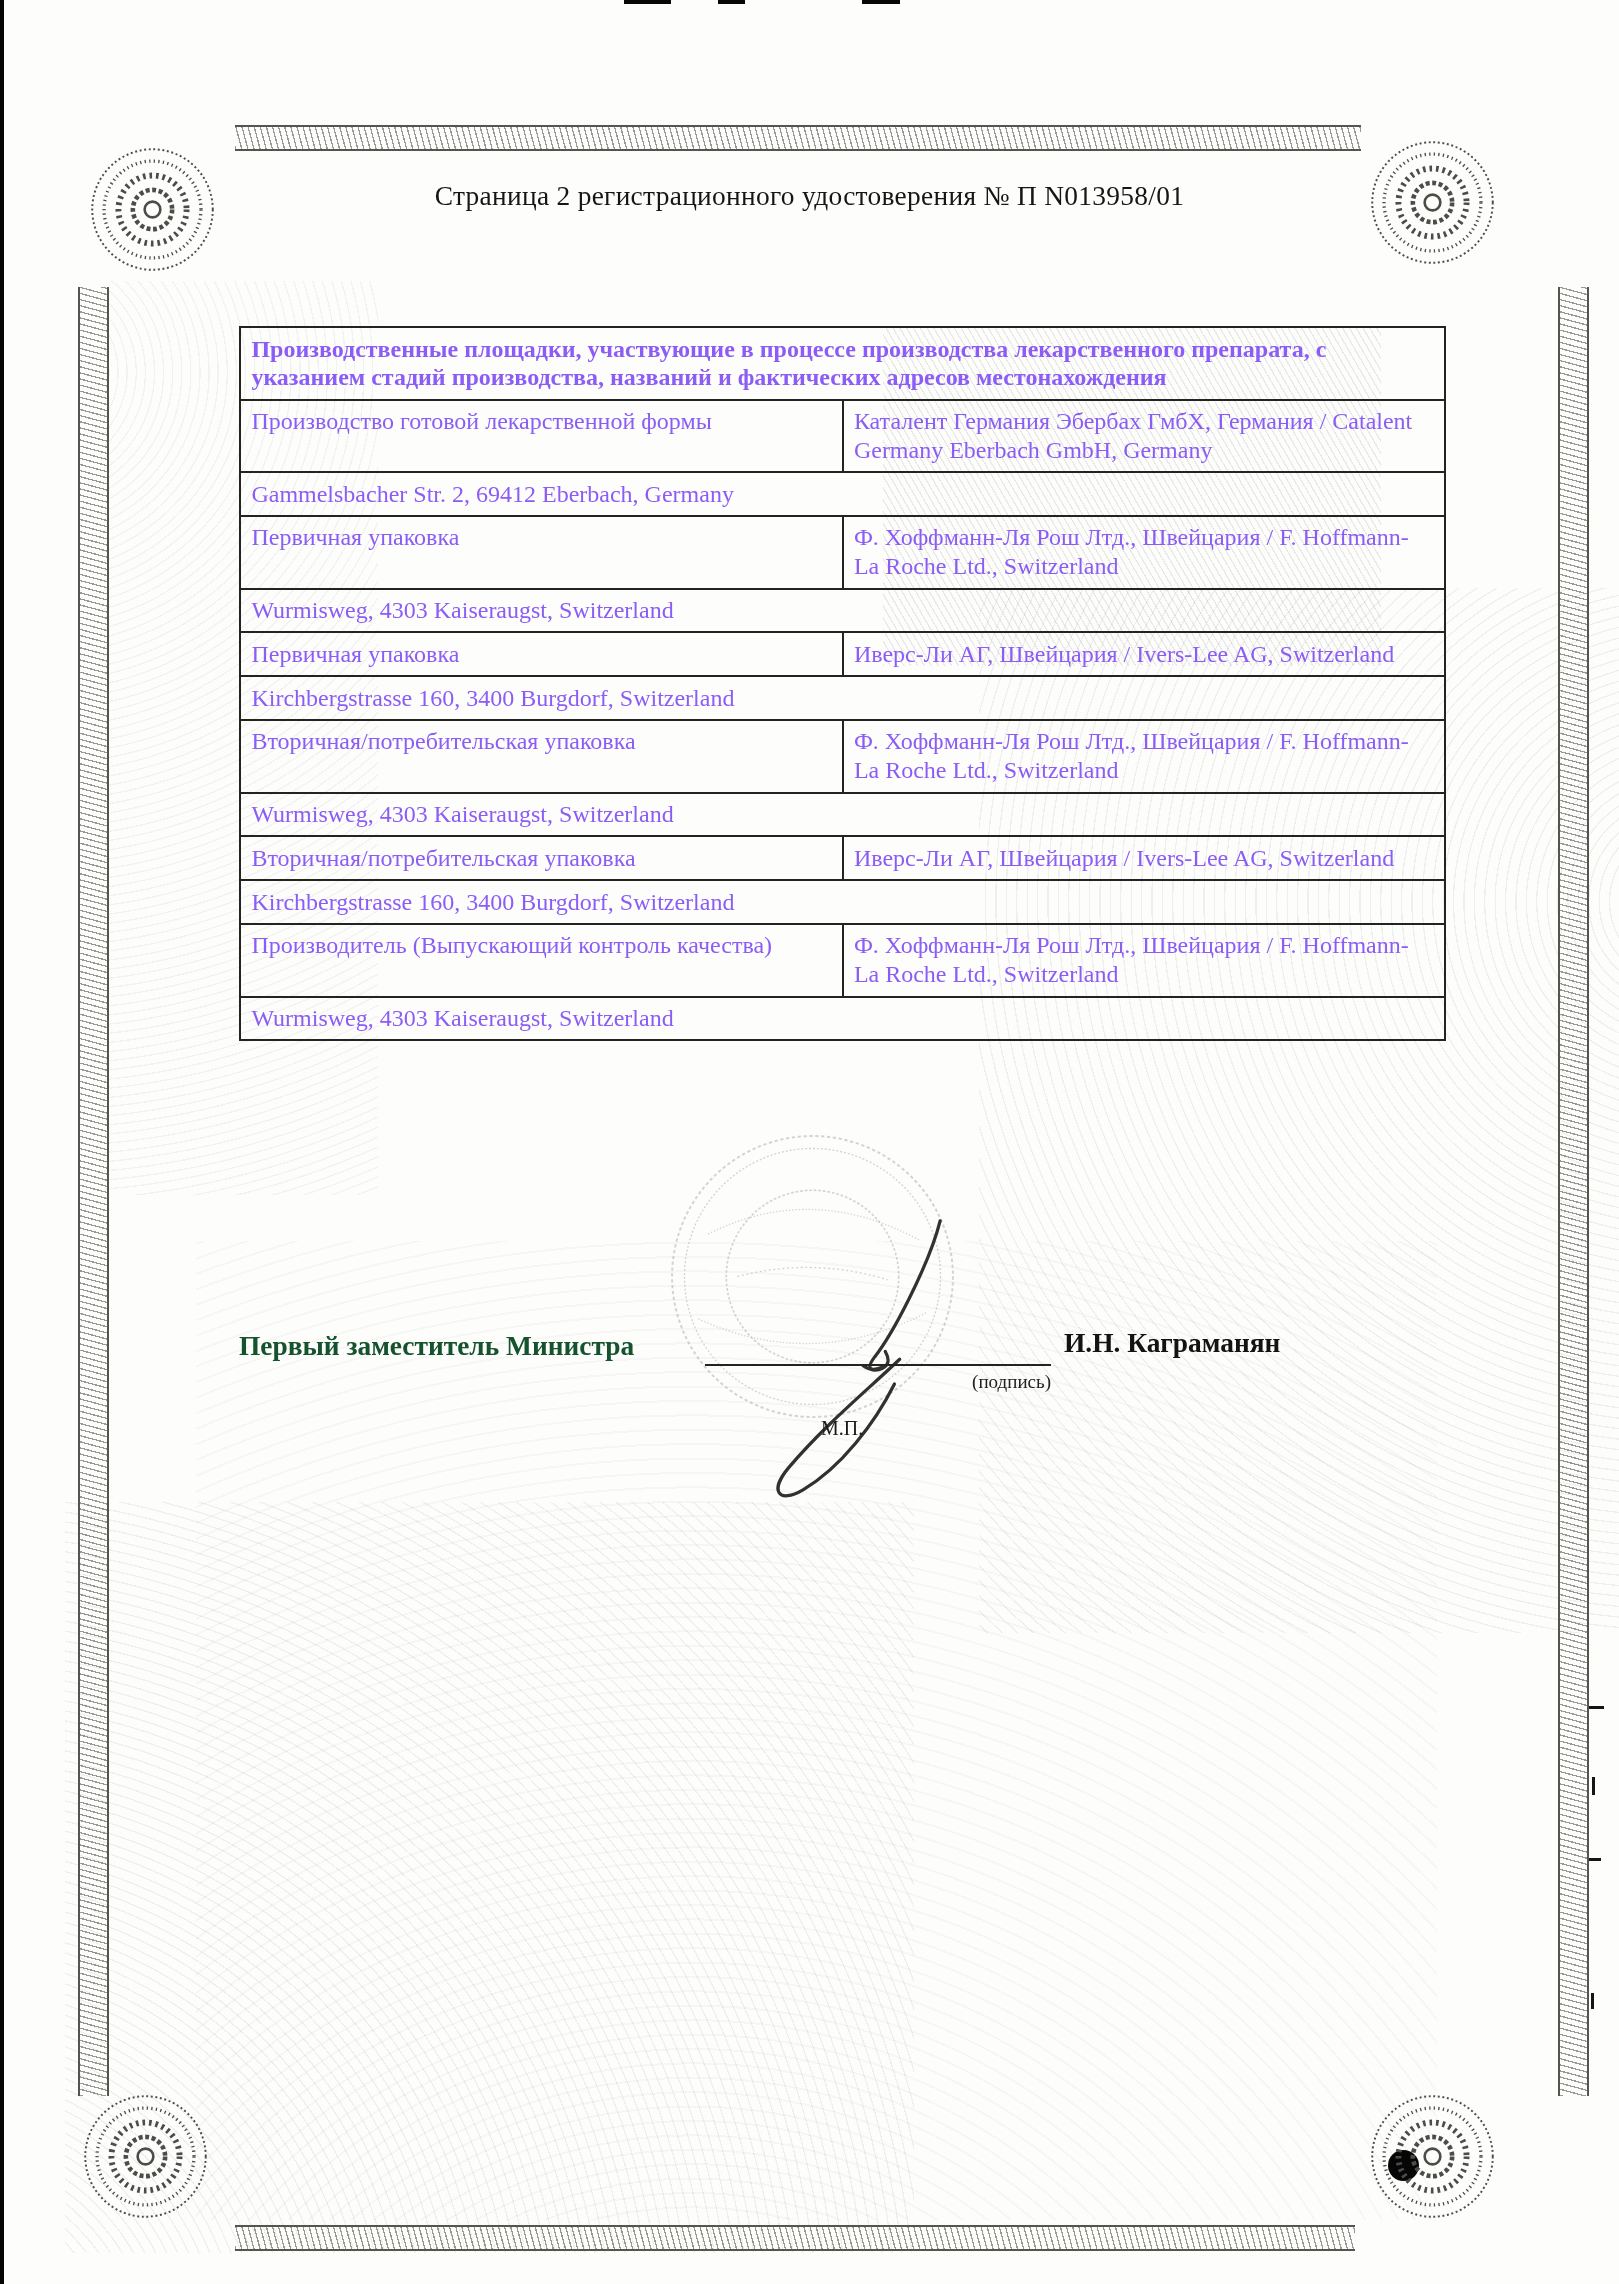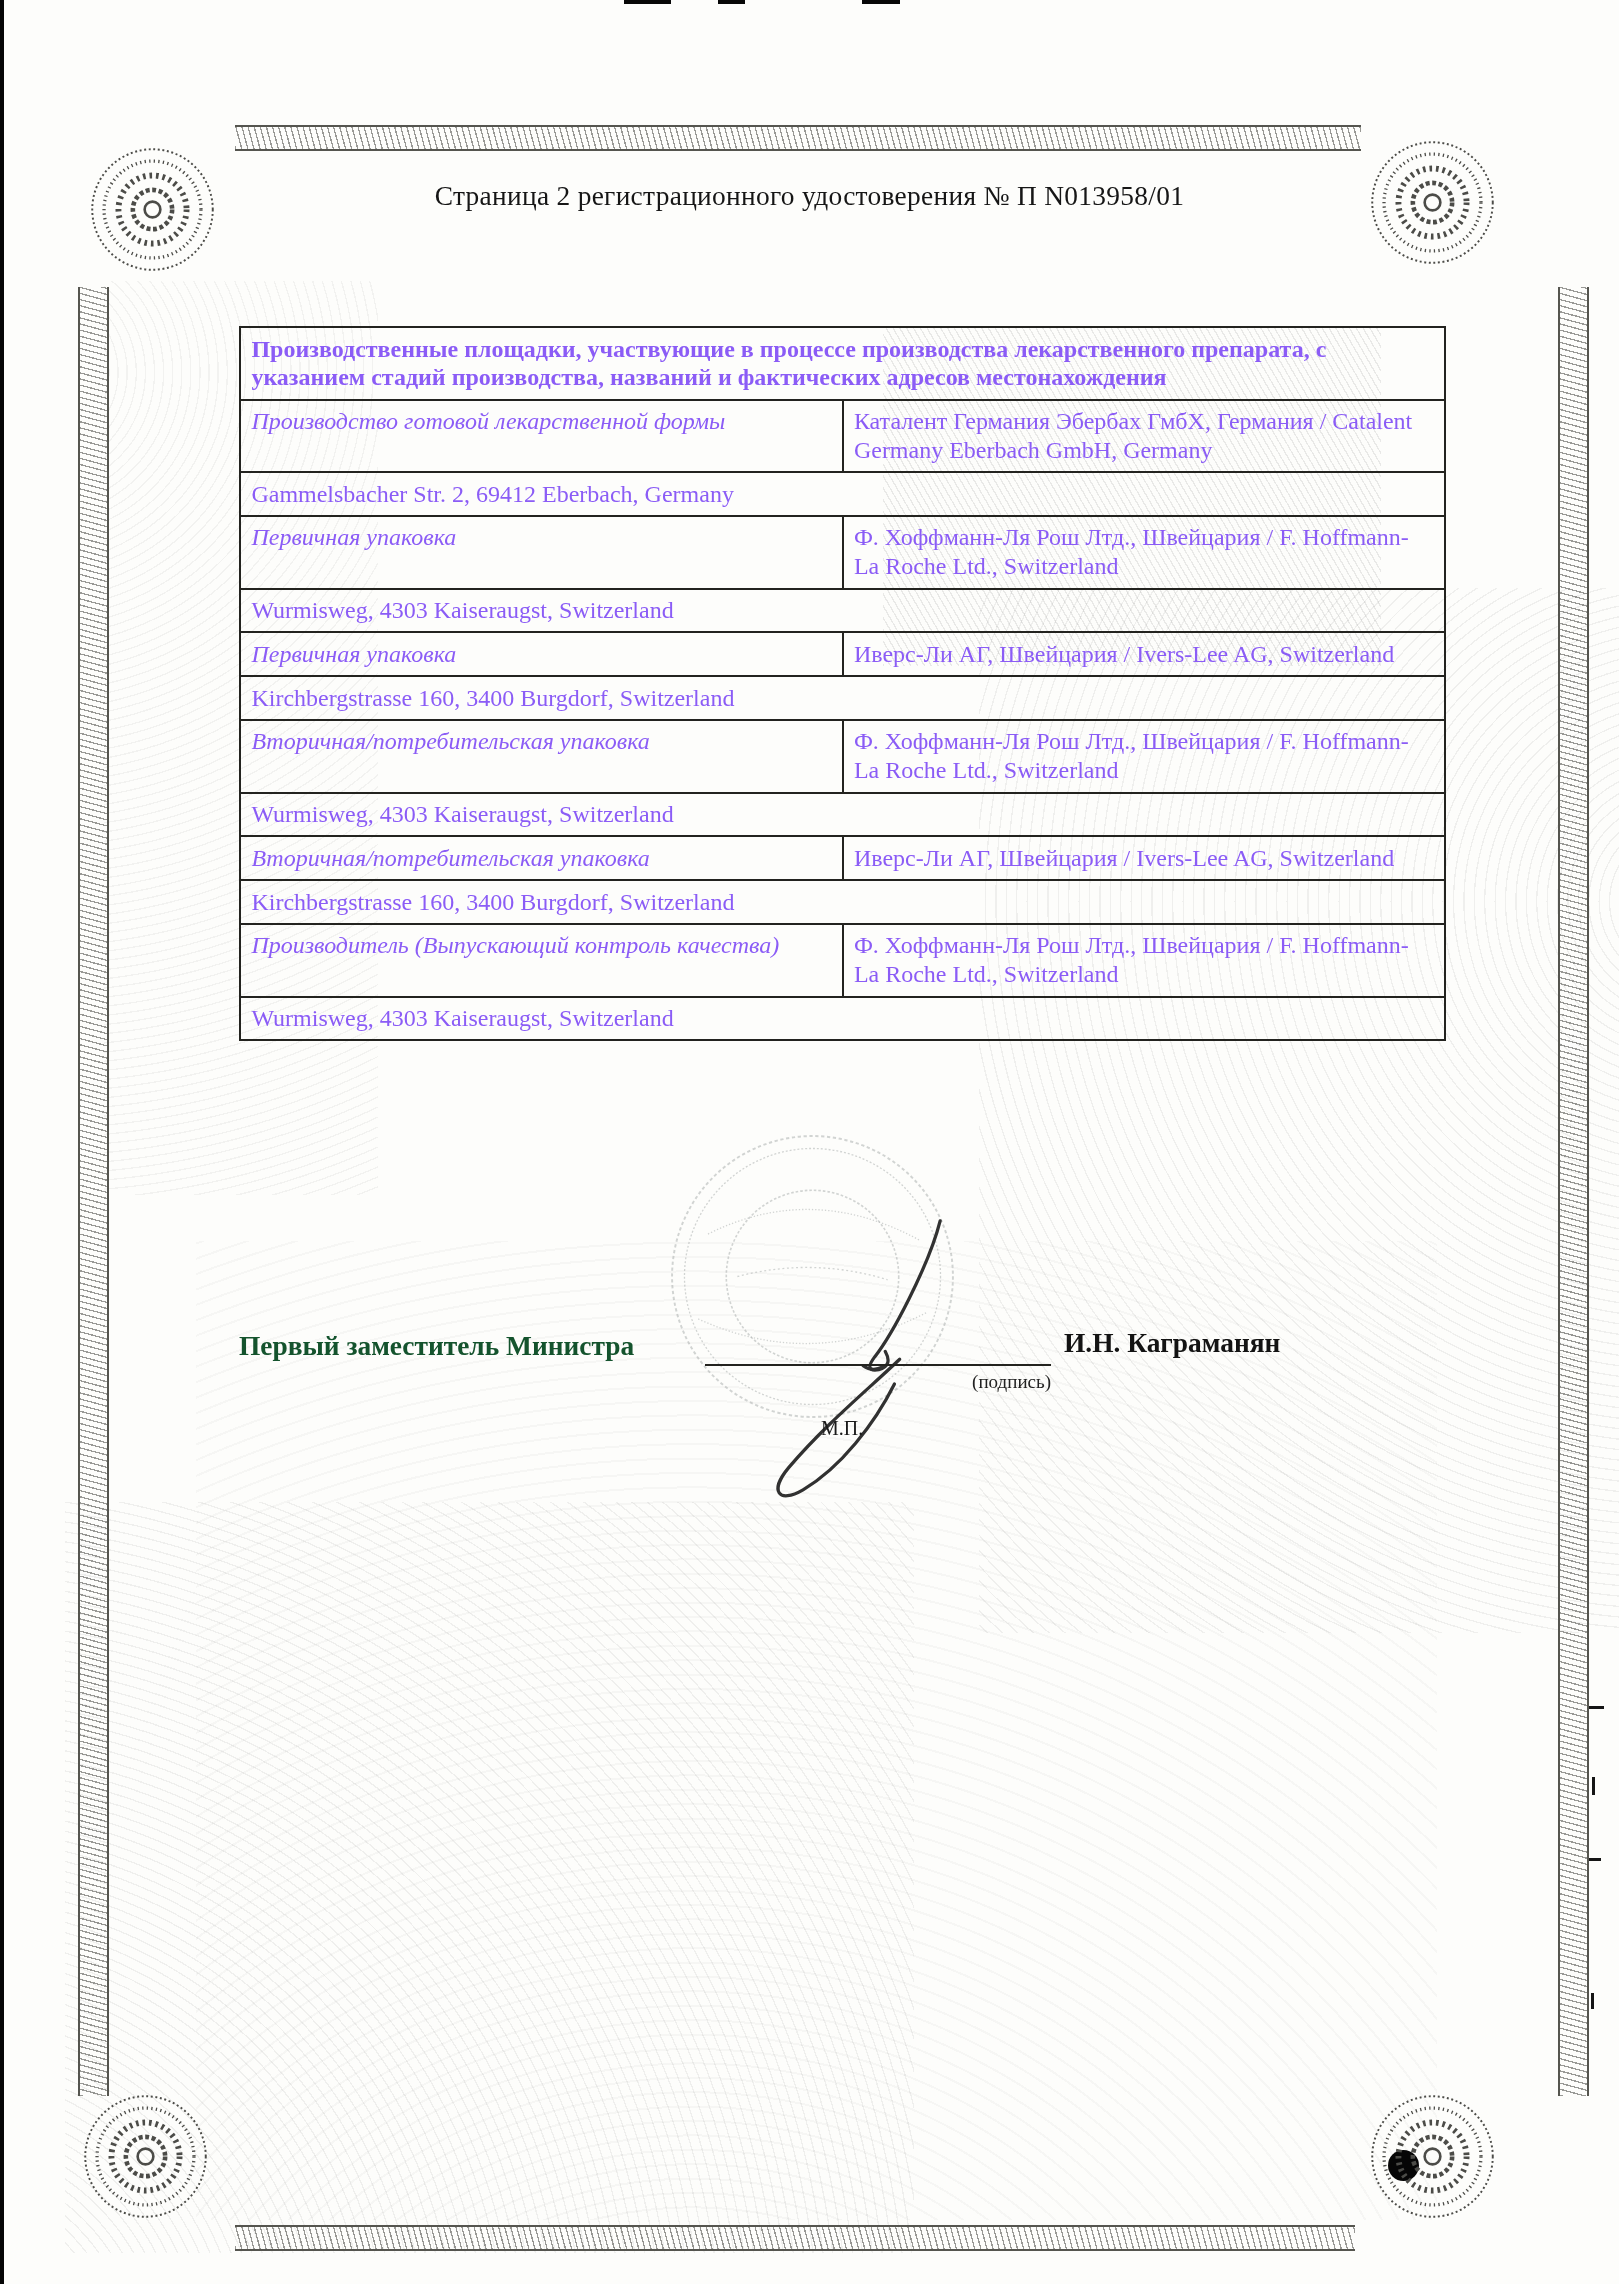--- a/index.html
+++ b/index.html
@@ -53,21 +53,21 @@
   }
   
   table.sites{
     position:absolute;left:239px;top:326px;width:1207px;
     border-collapse:collapse;border:2.6px solid #23231f;
     font-size:24px;line-height:1.2;color:#8b5cf6;
     background:transparent;table-layout:fixed;
   }
   table.sites td{border:2px solid #23231f;padding:6.5px 10.4px;vertical-align:top;background:transparent;}
   td.cell-title{font-weight:bold;padding:7.8px 10.4px;}
-  td.cell-stage{font-style:italic;width:644px;}
+  td.cell-stage{width:644px;}
   td.cell-company{}
   td.cell-address{padding:4.6px 10.4px;}
   
   .stamp{position:absolute;left:659px;top:1123px;width:307px;height:307px;opacity:.55;}
   .squiggle{position:absolute;left:679px;top:1201px;width:457px;height:340px;}
   .official-title{position:absolute;left:239px;top:1331px;font-size:27.4px;font-weight:bold;color:#14532d;}
   .official-name{position:absolute;left:1064px;top:1328px;font-size:27.4px;font-weight:bold;color:#131313;}
   .sig-line{position:absolute;left:705px;top:1333px;width:346px;height:31px;border-bottom:2px solid #23231f;}
   .sig-caption{position:absolute;left:705px;top:1371px;width:346px;text-align:right;font-size:19px;color:#222;}
   .seal-caption{position:absolute;left:821px;top:1417px;font-size:20px;color:#1a1a1a;}

